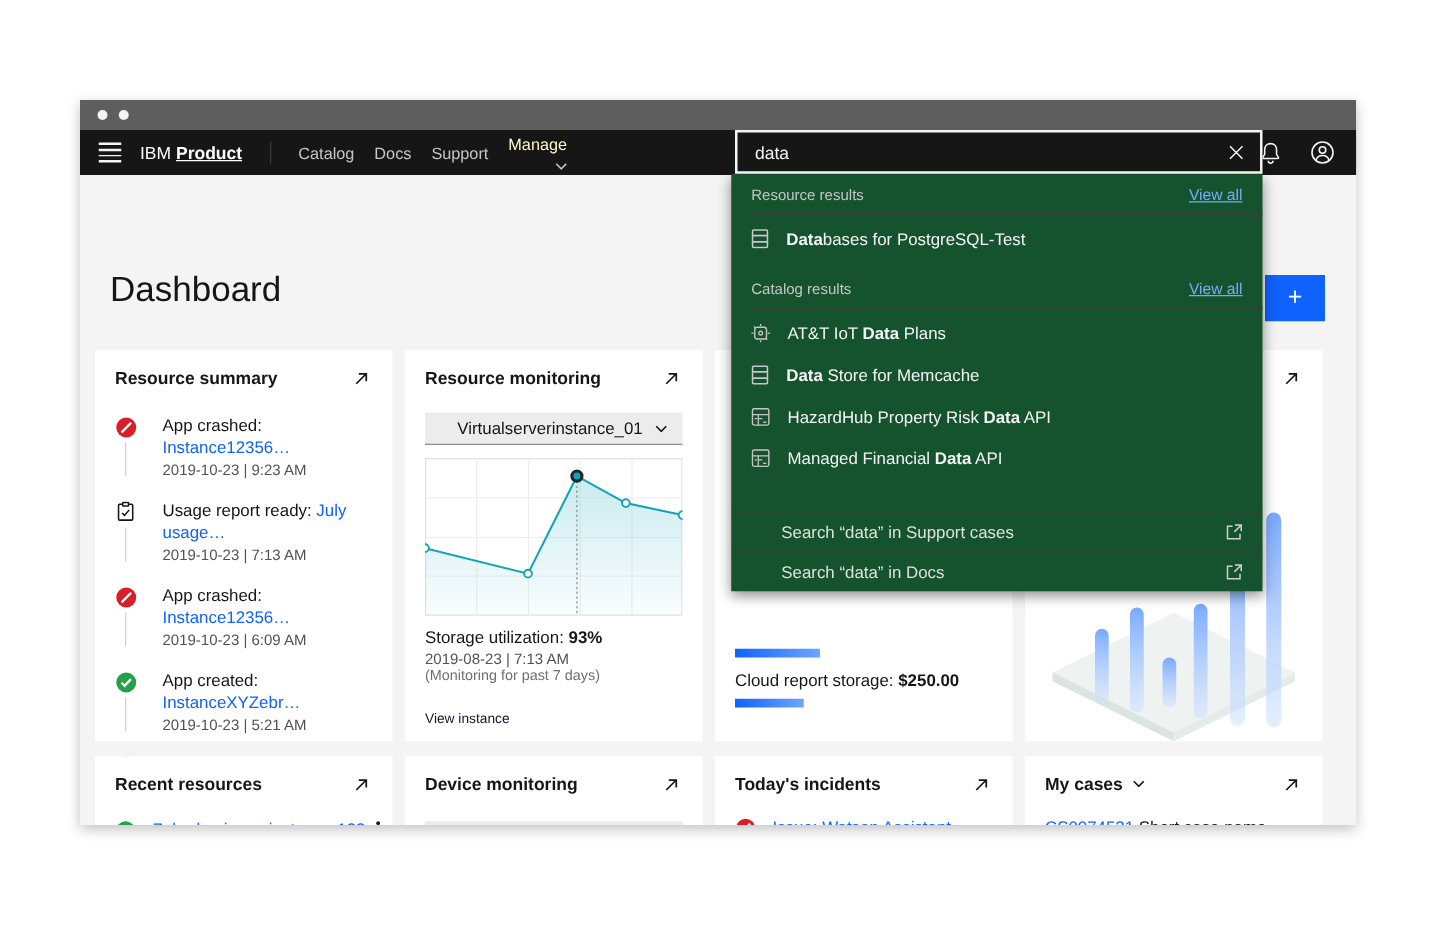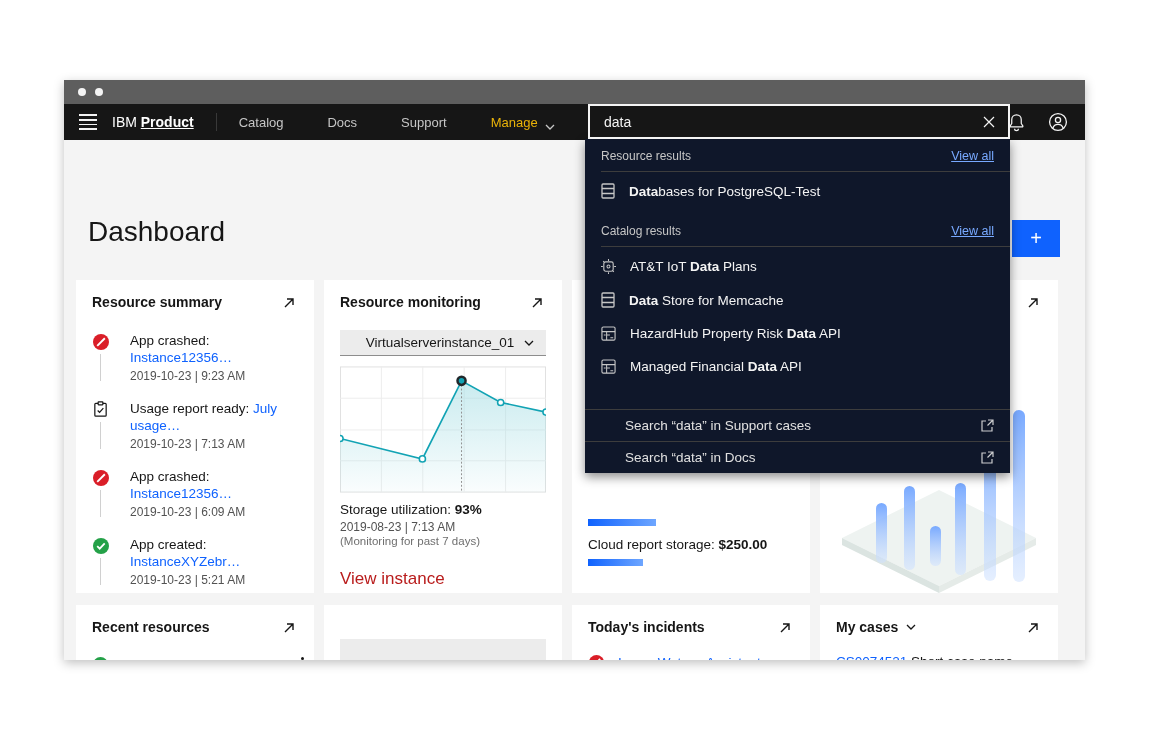--- a/index.html
+++ b/index.html
@@ -10,33 +10,33 @@
   .titlebar { height:24px; background:#5e5e5e; display:flex; align-items:center; padding-left:14px; gap:9px; }
   .dot { width:8px; height:8px; border-radius:50%; background:#f4f4f4; }
 
   
   .nav { position:relative; height:36px; background:#161616; display:flex; align-items:center; }
   .hamburger { width:48px; height:36px; background:none; border:none; display:flex; flex-direction:column; justify-content:center; align-items:center; gap:3px; cursor:pointer; }
   .hamburger span { display:block; width:18px; height:1.6px; background:#f4f4f4; }
   .brand { color:#ffffff; font-size:14px; white-space:nowrap; margin-right:22px; }
   .brand b { font-weight:700;text-decoration:underline; }
   .nav-divider { width:1px; height:18px; background:#393939; margin-right:22px; }
-  .nav-links { display:flex; align-items:center; gap:44px; }
+  .nav-links { display:flex; align-items:center; gap:16px; }
   .nav-link { color:#c6c6c6; font-size:13px; text-decoration:none; }
-  .manage { display:flex; align-items:flex-end; gap:7px; color:#eab308; font-size:13px; text-decoration:none; }
+  .manage { display:flex; align-items:flex-end; gap:7px; color:#fef9c3; font-size:13px; text-decoration:none;flex-direction:column; }
   .nav-right { position:absolute; right:0; top:0; height:36px; display:flex; align-items:center; gap:4px; padding-right:8px; }
   .nav-icon-btn { width:38px; height:36px; background:none; border:none; display:flex; align-items:center; justify-content:center; cursor:pointer; }
 
   
   .search-box { position:absolute; left:524px; top:24px; width:422px; height:35px; background:#161616; border:2px solid #f4f4f4; display:flex; align-items:center; z-index:30; }
   .search-box input { flex:1; background:transparent; border:none; outline:none; color:#f4f4f4; font-size:14px; padding:0 14px; font-family:inherit; }
   .search-close { width:38px; height:100%; background:none; border:none; color:#f4f4f4; display:flex; align-items:center; justify-content:center; cursor:pointer; }
 
   
-  .dropdown { position:absolute; left:521px; top:59px; width:425px; background:#0f172a; z-index:25; box-shadow:0 4px 10px rgba(0,0,0,.45); color:#f4f4f4; }
+  .dropdown { position:absolute; left:521px; top:59px; width:425px; background:#14532d; z-index:25; box-shadow:0 4px 10px rgba(0,0,0,.45); color:#f4f4f4; }
   .dd-sec-head { display:flex; justify-content:space-between; align-items:center; padding:10px 16px 8px; }
   .dd-sec-label { color:#c6c6c6; font-size:12px; }
   .dd-viewall { color:#78a9ff; font-size:12.5px; text-decoration:underline; }
   .dd-rule { height:1px; background:#3d3d3d; margin-left:16px; }
   .dd-item { display:flex; align-items:center; gap:14px; padding:9px 16px; font-size:13.5px; color:#f4f4f4; cursor:pointer; }
   .dd-item .hl { font-weight:700; }
   .dd-item-resource { padding:11px 16px; }
   .dd-gap { height:26px; }
   .dd-footer-row { display:flex; justify-content:space-between; align-items:center; padding:8px 16px; border-top:1px solid #3d3d3d; font-size:13.5px; color:#e0e0e0; cursor:pointer; }
   .dd-footer-row .dd-launch { opacity:.9; }
@@ -65,21 +65,21 @@
 
   
   .select-field { margin-top:18px; height:26px; background:#ececec; border-bottom:1px solid #8d8d8d; display:flex; align-items:center; justify-content:space-between; padding:0 12px 0 16px; font-size:13.5px; color:#161616; cursor:pointer; }
 
   
   .chart-wrap { margin-top:8px; }
   .metric-line { font-size:13.5px; color:#161616; margin-top:7px; }
   .metric-line b { font-weight:700;text-align:right; }
   .metric-sub { font-size:12px; color:#525252; margin-top:3px; }
   .metric-note { font-size:11.5px; color:#6f6f6f; margin-top:1px; }
-  .view-link { display:inline-block; margin-top:22px; font-size:17px; color:#b91c1c; text-decoration:none; }
+  .view-link { display:inline-block; margin-top:22px; font-size:11px; color:#0f172a; text-decoration:none; }
 
   
   .usage-bar { height:7px; background:linear-gradient(90deg,#0f62fe,#6ea6ff); position:absolute; left:16px; }
   .usage-label { position:absolute; left:16px; top:257px; font-size:13.5px; color:#161616; }
   .usage-label b { font-weight:700; }
 
   
   .res-item { position:relative; padding-left:30px; margin-top:18px; }
   .res-item .ri-icon { position:absolute; left:0; top:1px; }
   .res-name { font-size:13.5px; color:#0f62fe; text-decoration:none; }
@@ -322,20 +322,28 @@
         <a href="#" class="res-name">Zebrabusiness-instance-123</a>
         
         <button class="kebab">
             <span></span>
           </button>
       </div>
 
     </section>
 
     <section class="card row2 c2">
+      <div class="card-head">
+        <div class="card-title">Device monitoring</div>
+        <button class="launch-btn">
+            <svg width="14" height="14" viewBox="0 0 14 14">
+              <path d="M3 11L11 3M5 3h6v6" fill="none" stroke="#161616" stroke-width="1.4"></path>
+            </svg>
+          </button>
+      </div>
       <div class="select-field" style="margin-top:20px;">
         
         
       </div>
 
     </section>
 
     <section class="card row2 c3">
       <div class="card-head">
         <div class="card-title">Today's incidents</div>

